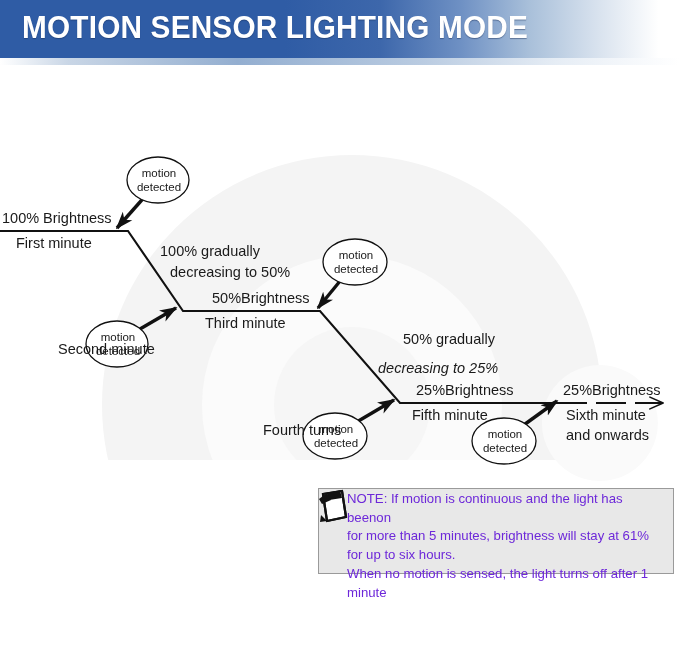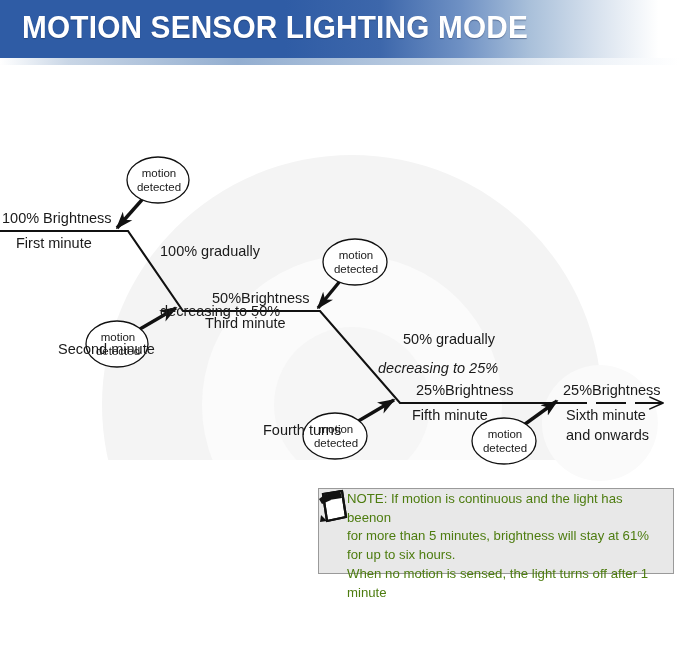--- a/index.html
+++ b/index.html
@@ -98,21 +98,21 @@
     box-sizing: border-box;
   }
   #note-text {
     position: absolute;
     left: 347px;
     top: 425px;
     width: 322px;
     font-family: "Liberation Sans", sans-serif;
     font-size: 13.2px;
     line-height: 1.42;
-    color: #4d7c0f;
+    color: #6d28d9;
   }
   #note-text p { margin: 0; }
   #note-icon {
     position: absolute;
     left: 318px;
     top: 424px;
     width: 32px;
     height: 34px;
   }
 </style>
@@ -210,21 +210,21 @@
 
   <div class="lbl" style="left:416px; top:317px;">25%Brightness</div>
   <div class="lbl" style="left:412px; top:342px;">Fifth minute</div>
 
   <div class="lbl" style="left:563px; top:317px;">25%Brightness</div>
   <div class="lbl" style="left:566px; top:342px;">Sixth minute</div>
   <div class="lbl" style="left:566px; top:362px;">and onwards</div>
 
   <div class="lbl" style="left:58px; top:276px;">Second minute</div>
   <div class="lbl" style="left:160px; top:178px;">100% gradually</div>
-  <div class="lbl" style="left:160px; top:199px;margin-top:39px;">decreasing to 50%</div>
+  <div class="lbl" style="left:170px; top:199px;">decreasing to 50%</div>
 
   <div class="lbl" style="left:263px; top:357px;">Fourth turns</div>
   <div class="lbl" style="left:386px; top:266px;margin-left:17px;">50% gradually</div>
   <div class="lbl" style="left:378px; top:295px;font-style:italic;">decreasing to 25%</div>
 
   <div id="note-box"></div>
 
   <svg id="note-icon" viewBox="0 0 32 34">
     <path d="M5,5 L24,2 L28,28 L9,32 Z" fill="#ffffff" stroke="#111111" stroke-width="2.2" stroke-linejoin="round"></path>
     <path d="M5,5 L24,2 L28,28 L9,32 Z" fill="none" stroke="#111111" stroke-width="2.2"></path>

